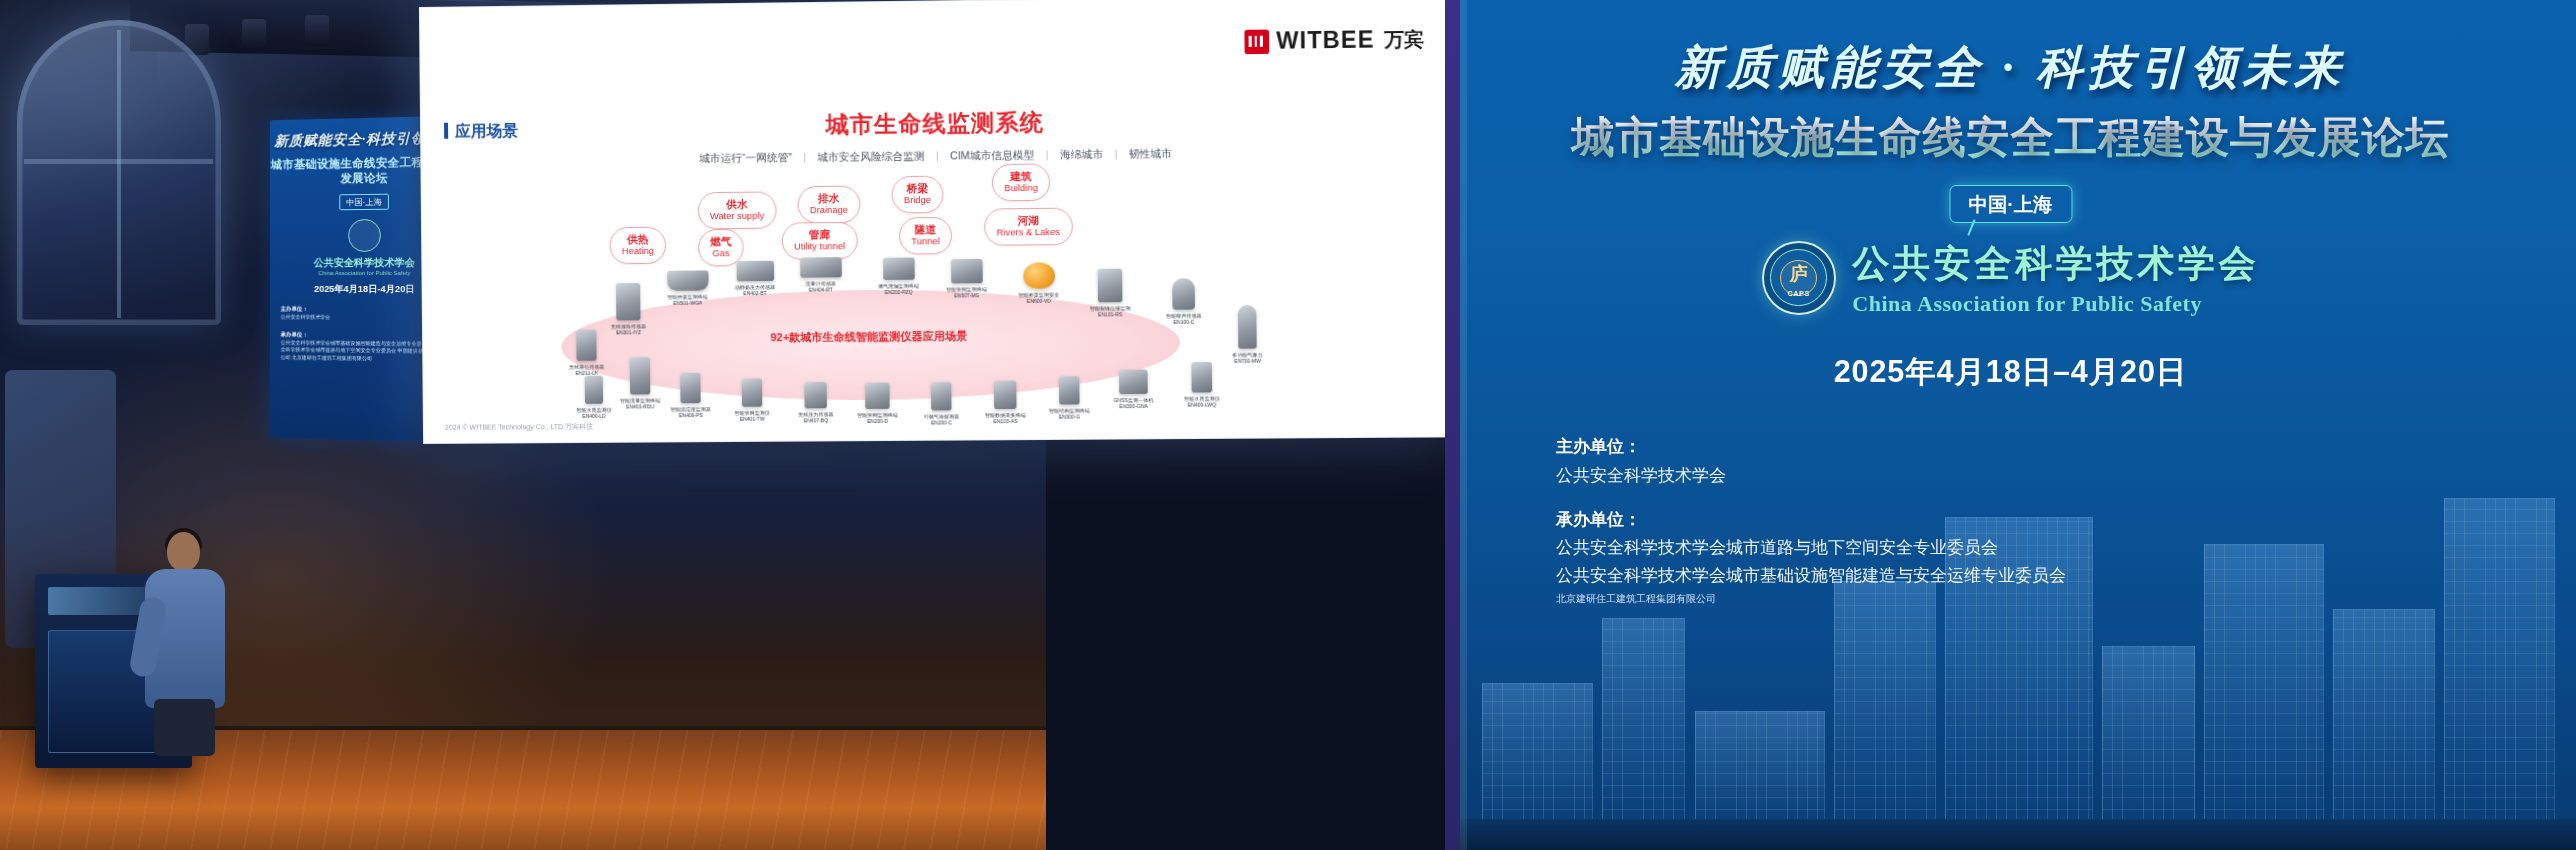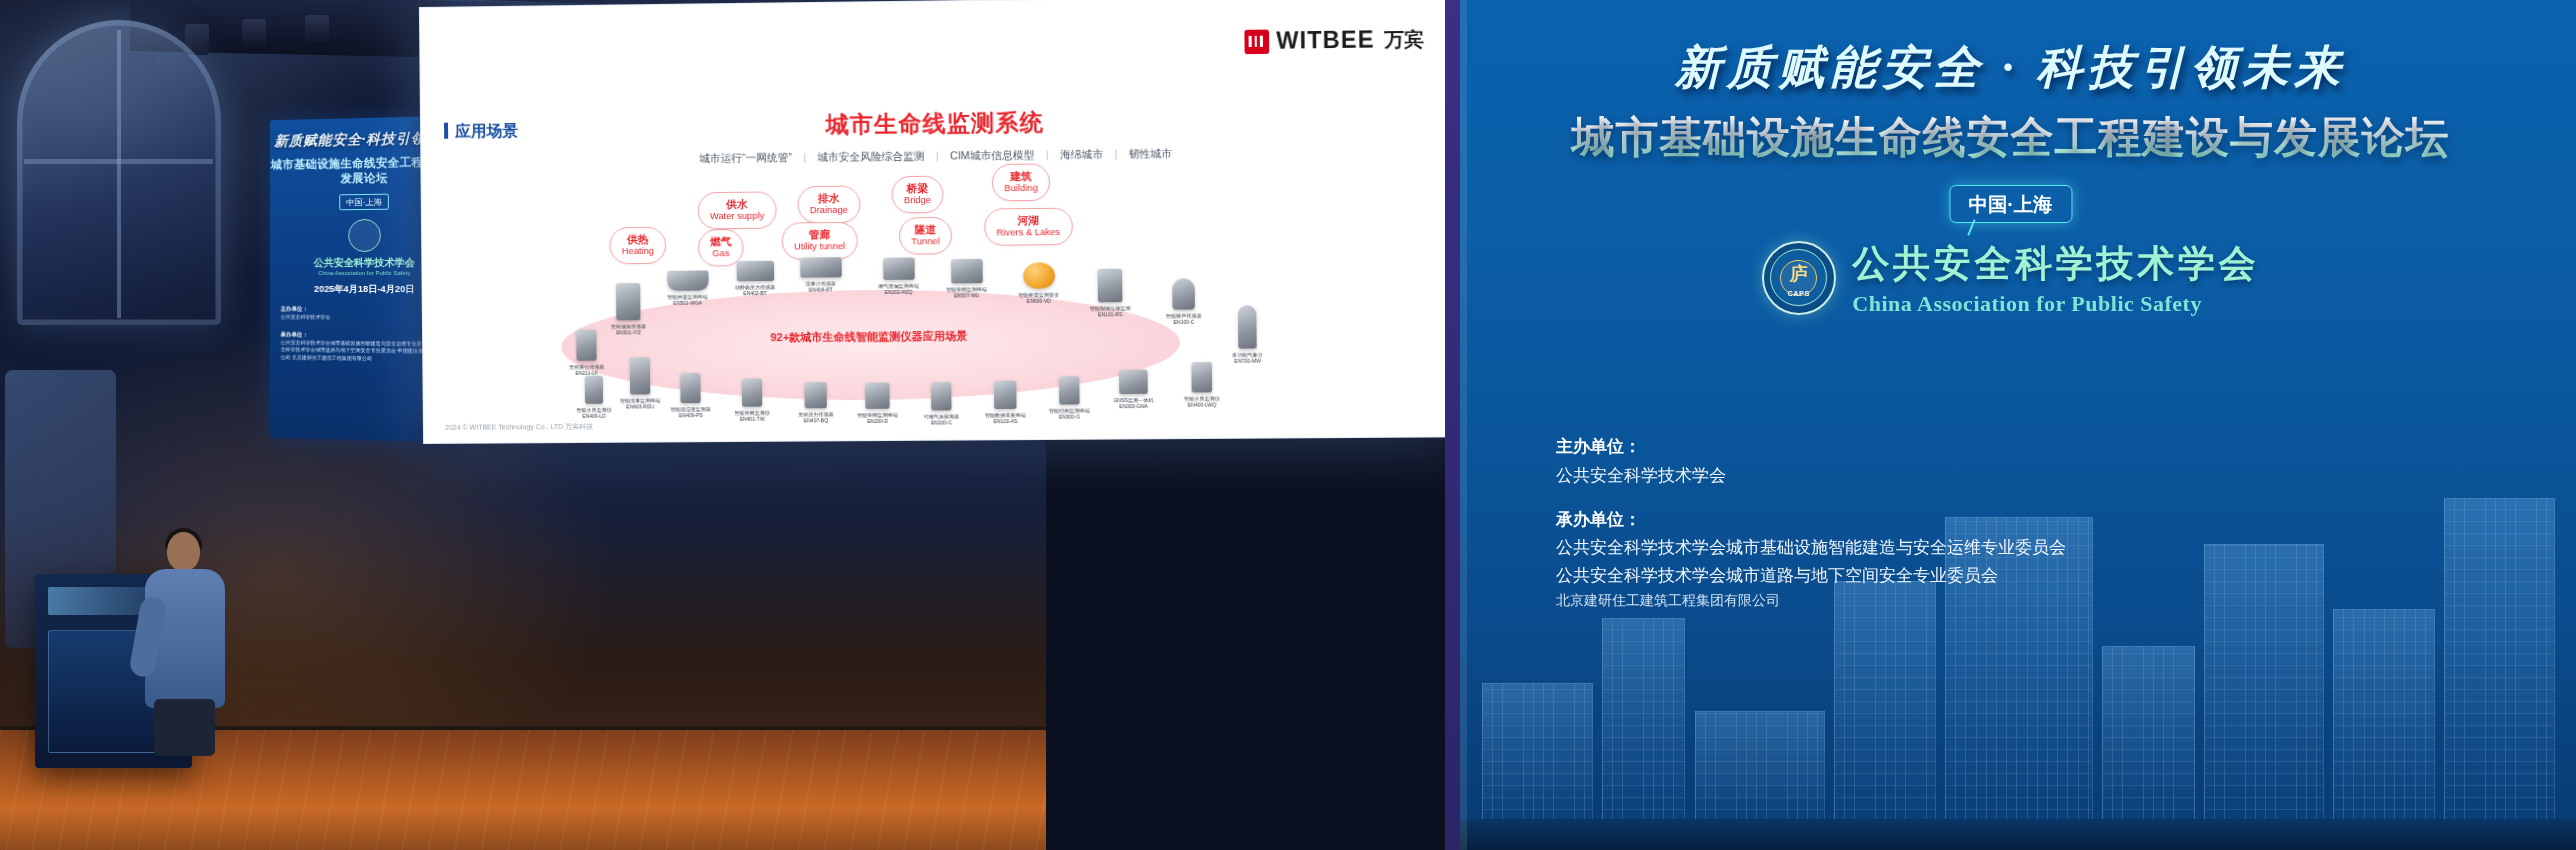--- a/index.html
+++ b/index.html
@@ -131,21 +131,21 @@
   .caps-logo .glyph{position:absolute;left:50%;top:22px;transform:translateX(-50%);color:#f6d98b;font-size:18.5px;font-weight:800;line-height:1;}
   .assoc-txt .cn{color:#9ff3d4;font-weight:800;font-size:37px;letter-spacing:3.7px;text-shadow:0 2.8px 6.5px rgba(0,30,60,.6);}
   .assoc-txt .en{color:#7fe5d7;font-family:"Liberation Serif","DejaVu Serif",serif;font-weight:700;font-size:22px;letter-spacing:0.5px;margin-top:1.9px;}
 
   .bd-date{position:absolute;left:0;right:0;top:352px;text-align:center;color:#fff;font-weight:800;font-size:30.5px;letter-spacing:0.9px;}
 
   .bd-org{position:absolute;left:111px;top:435px;color:#fff;}
   .bd-org .h{font-weight:800;font-size:17px;margin-bottom:5.6px;}
   .bd-org .l{font-size:17px;margin-bottom:4.6px;color:#f2f8ff;}
   .bd-org .gap{height:16.7px;}
-  .bd-org .last{font-size:14px;color:#cfe2f5;}
+  .bd-org .last{font-size:10px;color:#cfe2f5;}
 
   
   .caption{position:absolute;left:0;bottom:0;width:2576px;height:57px;background:rgba(4,10,24,.82);
     display:flex;align-items:center;justify-content:center;}
   .caption .t{color:#fff;font-size:23px;font-weight:700;letter-spacing:0.5px;}
 </style>
 </head>
 <body>
 
 <div id="stage">
@@ -395,27 +395,28 @@
         <div class="inner"></div>
         <div class="glyph">庐</div>
         <div class="caps">CAPS</div>
       </div>
       <div class="assoc-txt">
         <div class="cn">公共安全科学技术学会</div>
         <div class="en">China Association for Public Safety</div>
       </div>
     </div>
 
+    <div class="bd-date">2025年4月18日–4月20日</div>
 
     <div class="bd-org">
       <div class="h">主办单位：</div>
       <div class="l">公共安全科学技术学会</div>
       <div class="gap"></div>
       <div class="h">承办单位：</div>
+      <div class="l">公共安全科学技术学会城市道路与地下空间安全专业委员会</div>
       <div class="l">公共安全科学技术学会城市基础设施智能建造与安全运维专业委员会</div>
-      <div class="l">公共安全科学技术学会城市道路与地下空间安全专业委员会</div>
       <div class="last">北京建研住工建筑工程集团有限公司</div>
     </div>
   </div>
 
 
 </div>
 
 
 </body></html>

